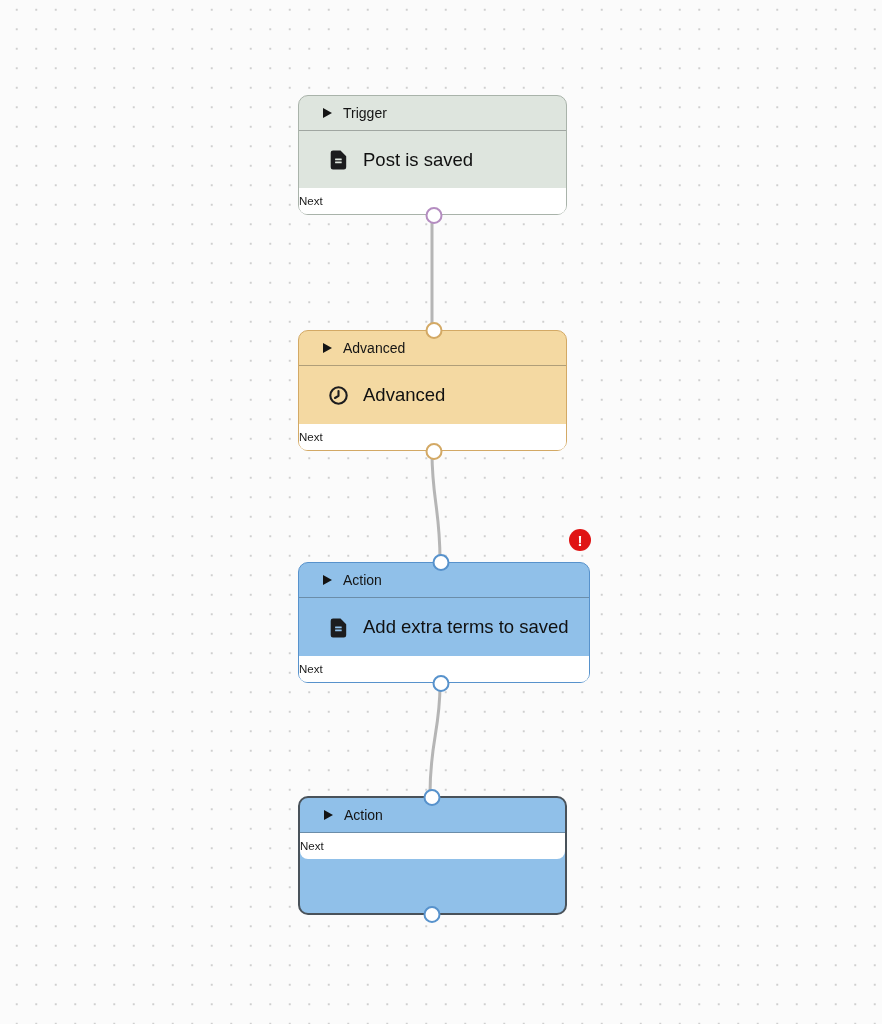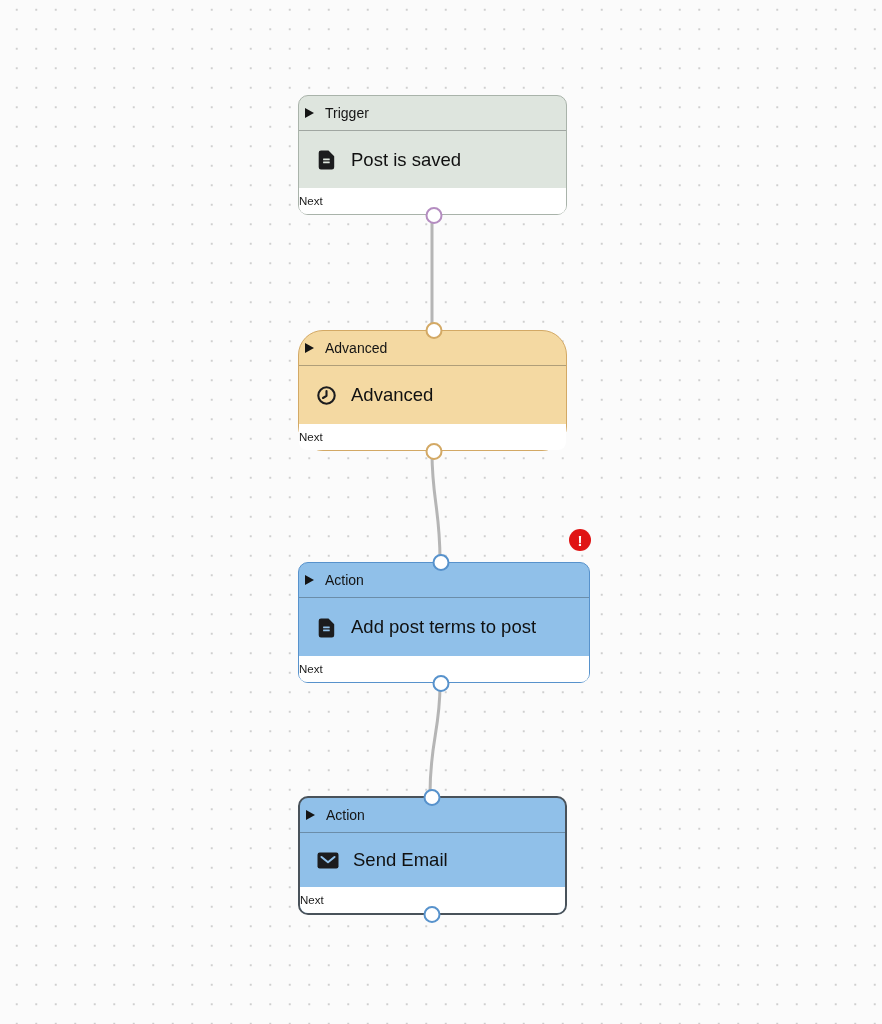--- a/index.html
+++ b/index.html
@@ -20,31 +20,32 @@
     background: var(--node-bg, #ddd);
     border: 1.5px solid var(--node-border, #999);
     border-radius: 10px;
     display: flex; flex-direction: column;
   }
   .node.selected { border-width: 2px; }
 
   .node-header {
     height: 35px; flex: 0 0 35px;
     display: flex; align-items: center; gap: 11px;
-    padding: 0 6px;
+    padding: 0 24px;
     font-size: 14px; font-weight: 500; color: #141414;
     border-bottom: 1px solid rgba(30, 35, 35, 0.32);
     box-sizing: border-box;
   }
   .node-body {
     flex: 1 1 auto;
     display: flex; align-items: center; gap: 14px;
     padding: 0 17px;
     font-size: 18.5px; font-weight: 500; color: #101010;
     white-space: nowrap;
+    margin-left: 12px;
   }
   .node-footer {
     flex: 0 0 26px; height: 26px;
     background: #ffffff;
     border-radius: 0 0 8px 8px;
     display: flex; align-items: center; justify-content: flex-start;
     font-size: 11.5px; font-weight: 500; color: #1a1a1a;
   }
 
   .port {
@@ -60,21 +61,21 @@
     background: var(--error-color, #e01414); color: #ffffff;
     border-radius: 50%; z-index: 4;
     display: flex; align-items: center; justify-content: center;
     font-size: 15px; font-weight: 800; line-height: 1;
   }
 
   .icon-svg { display: block; flex: 0 0 auto; }
 
   
   .node-trigger  { left: 298px; top:  95px; width: 269px; height: 120px; }
-  .node-advanced { left: 298px; top: 330px; width: 269px; height: 121px; border-radius: 25px; }
+  .node-advanced { left: 298px; top: 330px; width: 269px; height: 121px; }
   .node-action1  { left: 298px; top: 562px; width: 292px; height: 121px; }
   .node-action2  { left: 298px; top: 796px; width: 269px; height: 119px; }
 </style>
 </head>
 <body>
 
 <div class="canvas">
 
   <svg class="edges-layer" width="882" height="1024">
     <path class="edge" d="M 432 217 L 432 328"></path>
@@ -130,43 +131,36 @@
           <polygon points="0,0 9,5 0,10" fill="#141414"></polygon>
         </svg>
       <span>Action</span>
     </div>
     <div class="node-body">
       <svg class="icon-svg" width="21" height="21" viewBox="0 0 21 21">
         <path d="M5 1.5 h7.5 L18.2 7.2 v11 a2.3 2.3 0 0 1 -2.3 2.3 H5 a2.3 2.3 0 0 1 -2.3 -2.3 V3.8 A2.3 2.3 0 0 1 5 1.5 Z" fill="#1c1c1e"></path>
         <rect x="7.1" y="9.4" width="6.6" height="1.9" rx="0.4" style="fill: var(--node-bg, #fff)"></rect>
         <rect x="7.1" y="12.4" width="6.6" height="1.9" rx="0.4" style="fill: var(--node-bg, #fff)"></rect>
       </svg>
-      <span>Add post terms to post</span>
+      <span>Add extra terms to saved</span>
     </div>
     <div class="node-footer">
       <span>Next</span>
     </div>
     <div class="port port-top" style="left:142px"></div>
     <div class="port port-bottom" style="left:142px"></div>
   </div>
 
   <div class="node node-action2 selected" style="--node-bg: #90c0e9; --node-border: #49525a; --port-color: #5792cc;">
     <div class="node-header">
       <svg class="icon-svg" width="9" height="10" viewBox="0 0 9 10">
           <polygon points="0,0 9,5 0,10" fill="#141414"></polygon>
         </svg>
       <span>Action</span>
     </div>
-    <div class="node-body">
-      <svg class="icon-svg" width="22" height="17" viewBox="0 0 22 17">
-        <rect x="0.5" y="0.5" width="21" height="16" rx="2.2" fill="#1c1c1e"></rect>
-        <polyline points="4.5,5 11,10.2 17.5,5" fill="none" stroke-width="2.1" stroke-linecap="round" stroke-linejoin="round" style="stroke: var(--node-bg, #fff)"></polyline>
-      </svg>
-      <span>Send Email</span>
-    </div>
     <div class="node-footer">
       <span>Next</span>
     </div>
     <div class="port port-top" style="left:132px"></div>
     <div class="port port-bottom" style="left:132px"></div>
   </div>
 
   <div class="error-badge">
     <span>!</span>
   </div>

